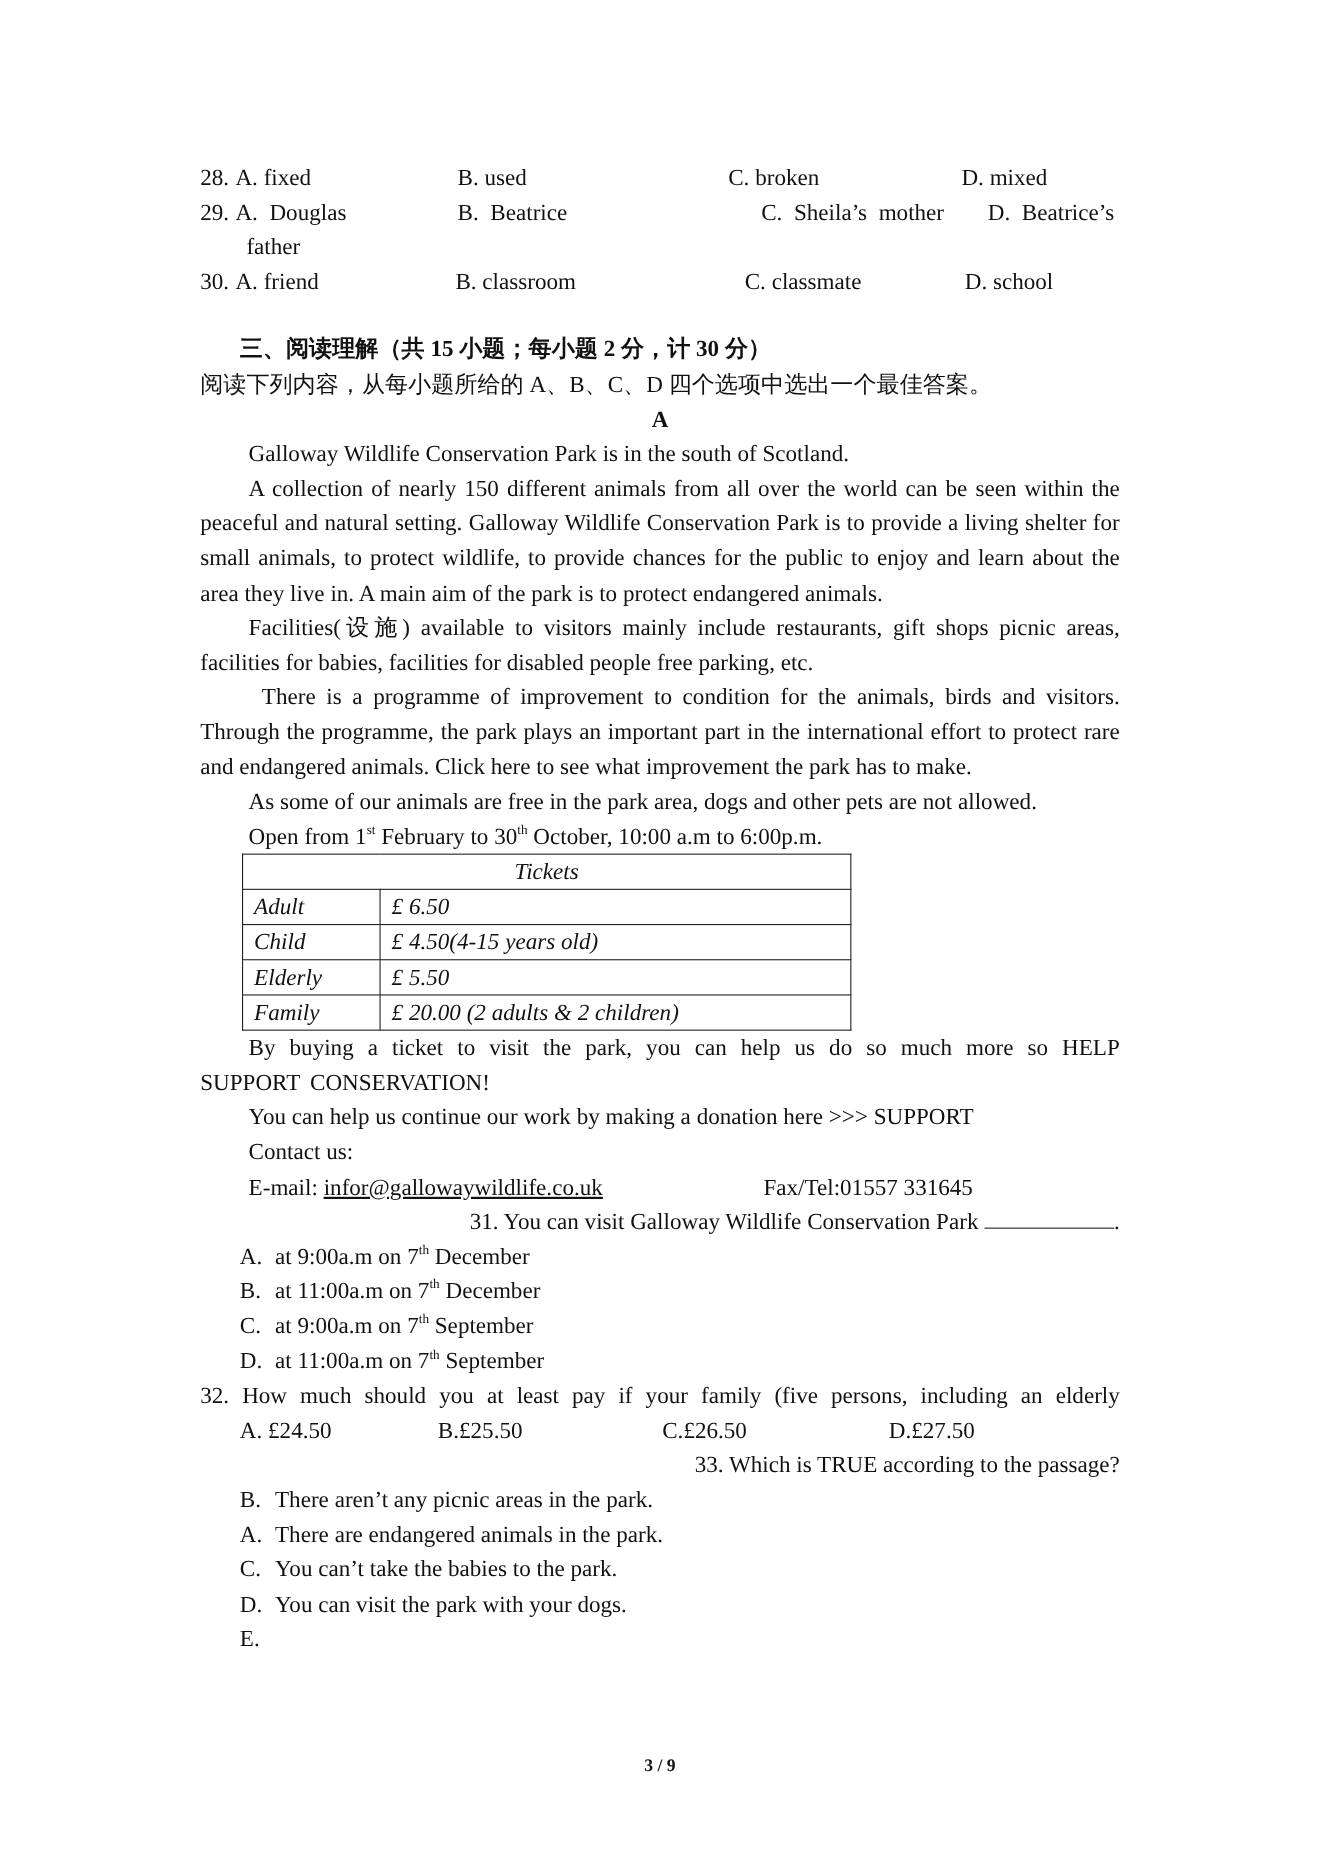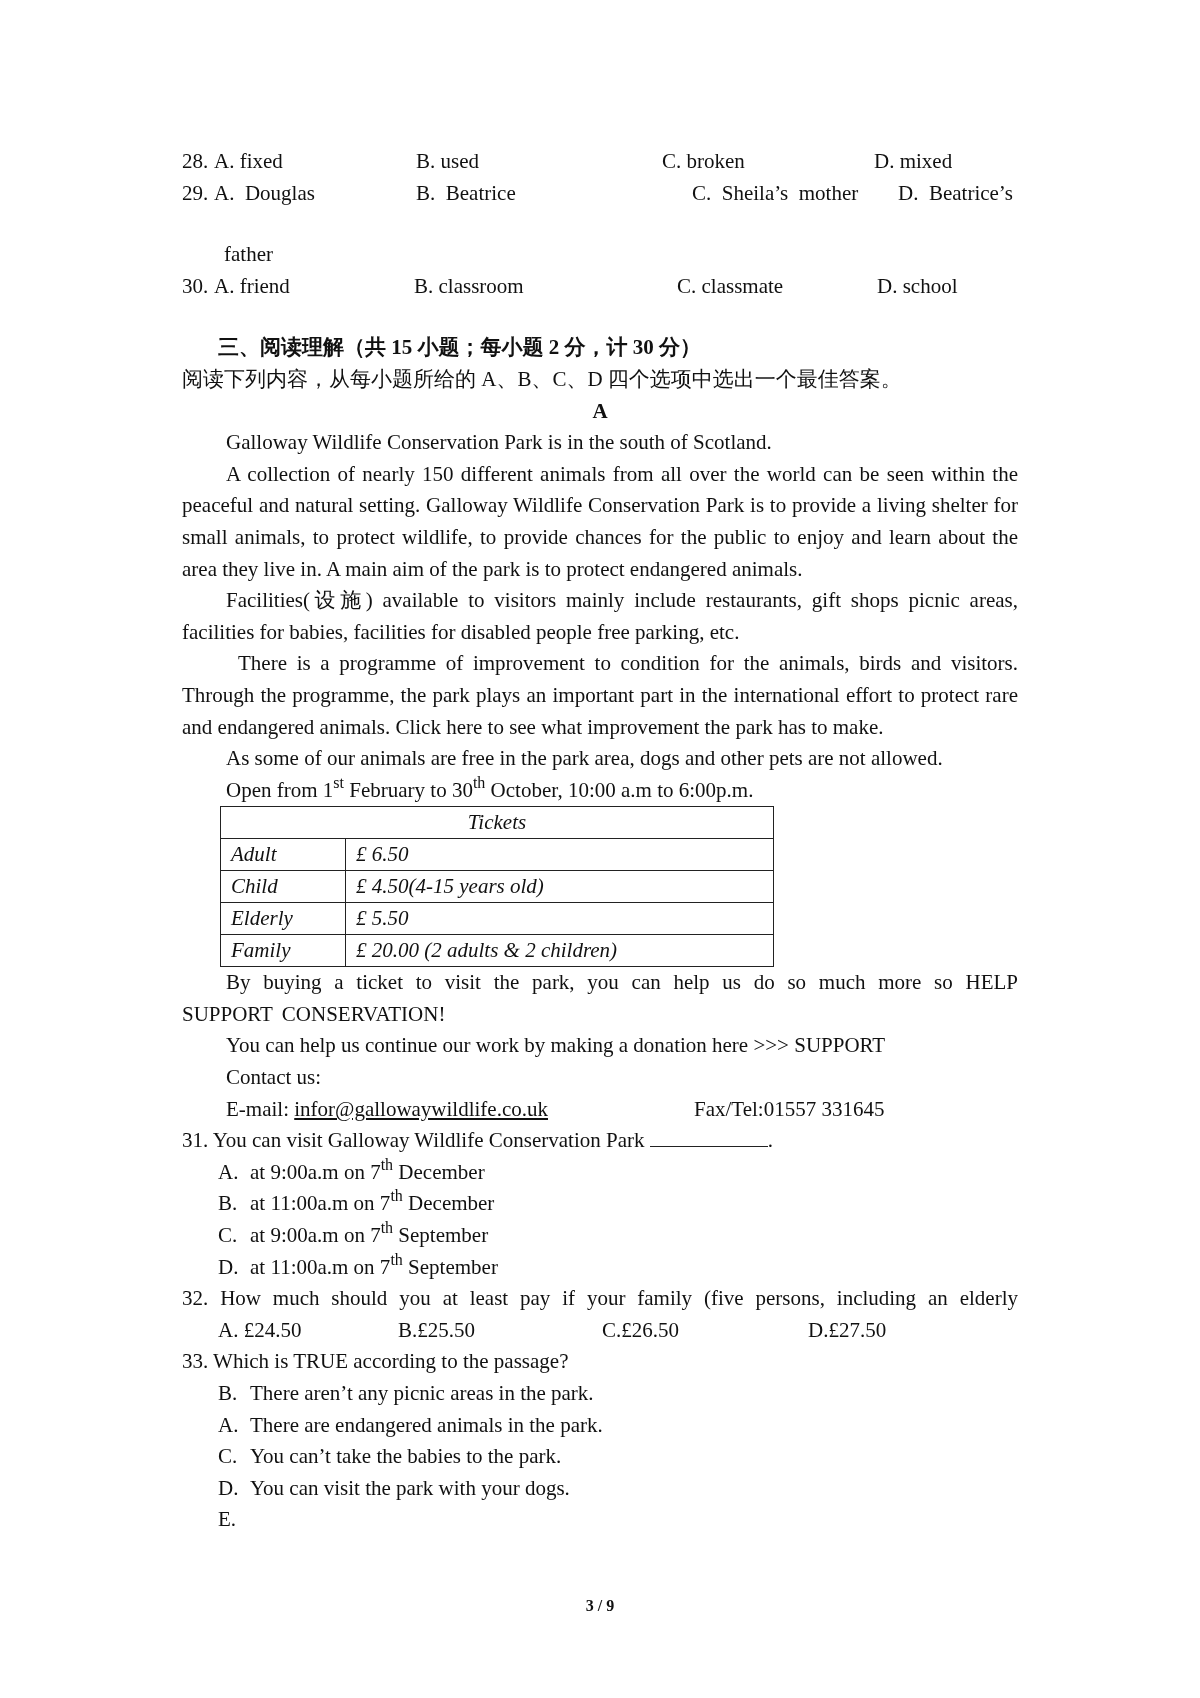--- a/index.html
+++ b/index.html
@@ -6,40 +6,40 @@
   body {
     width: 1200px; height: 1698px; position: relative; overflow: hidden;
     font-family: "Liberation Serif", "DejaVu Serif", serif;
     color: #111111;
     font-size: 21px;
   }
   .page { position: absolute; left: 182px; top: 146px; width: 836px; }
   .line { height: 31.6px; line-height: 31.6px; white-space: nowrap; position: relative; }
   .opt-row { position: relative; height: 31.6px; line-height: 31.6px; }
   .opt-row span { position: absolute; top: 0; white-space: nowrap; }
-  .cont { padding-left: 42px; margin-top: 30px; }
+  .cont { padding-left: 42px; }
   .gap { height: 30px; }
   .sec-title { font-weight: bold; margin-left: 36px; }
   .center-title { text-align: center; font-weight: bold; }
   .para { text-indent: 44px; line-height: 31.6px; text-align: justify; }
   .para-x { text-indent: 56px; line-height: 31.6px; text-align: justify; }
   .indent { padding-left: 44px; }
-  sup { font-size: 16px; line-height: 0; vertical-align: 9px; }
+  sup { font-size: 12px; line-height: 0; vertical-align: 9px; }
   table.tickets {
     border-collapse: collapse; margin-left: 38px; width: 554px;
     font-size: 21px;
     font-style: italic;
   }
   table.tickets td {
     border: 1.5px solid #222; height: 31px; padding: 0 0 0 10px;
     line-height: 31px; white-space: nowrap;
   }
   table.tickets td.head { text-align: center; padding: 0; }
   table.tickets td.col1 { width: 114px; }
-  .q { height: 31.6px; line-height: 31.6px; white-space: nowrap; }
+  .q { height: 31.6px; line-height: 31.6px; white-space: nowrap; text-align: right; }
   .q-cont { padding-left: 42px; }
   .choice { padding-left: 36px; height: 31.6px; line-height: 31.6px; white-space: nowrap; }
   .choice .lbl { display: inline-block; width: 32px; }
   .underline { text-decoration: underline; }
   .blank { display: inline-block; width: 118px; border-bottom: 1px solid #222; height: 20px; vertical-align: baseline; }
   .footer {
     position: absolute; top: 1597px; left: 0; width: 1200px; text-align: center;
     font-weight: bold; font-size: 16px;
   }
 </style>

